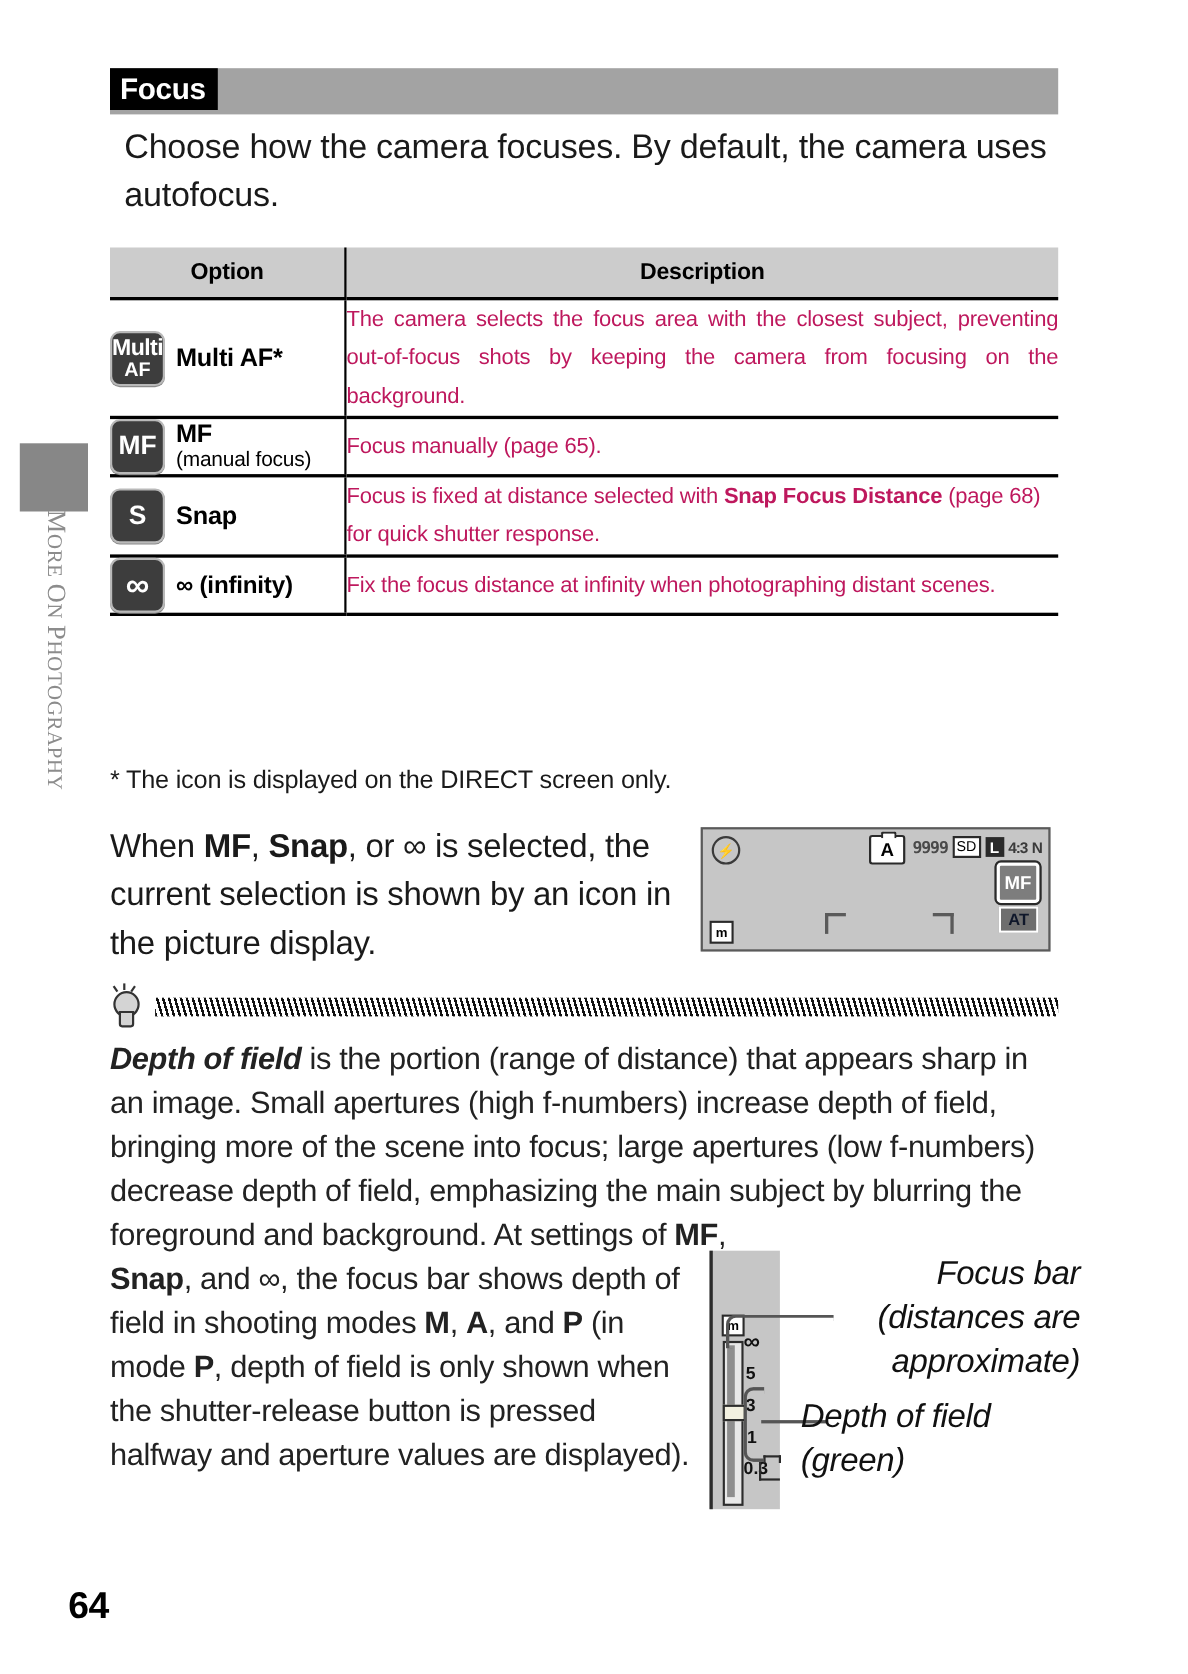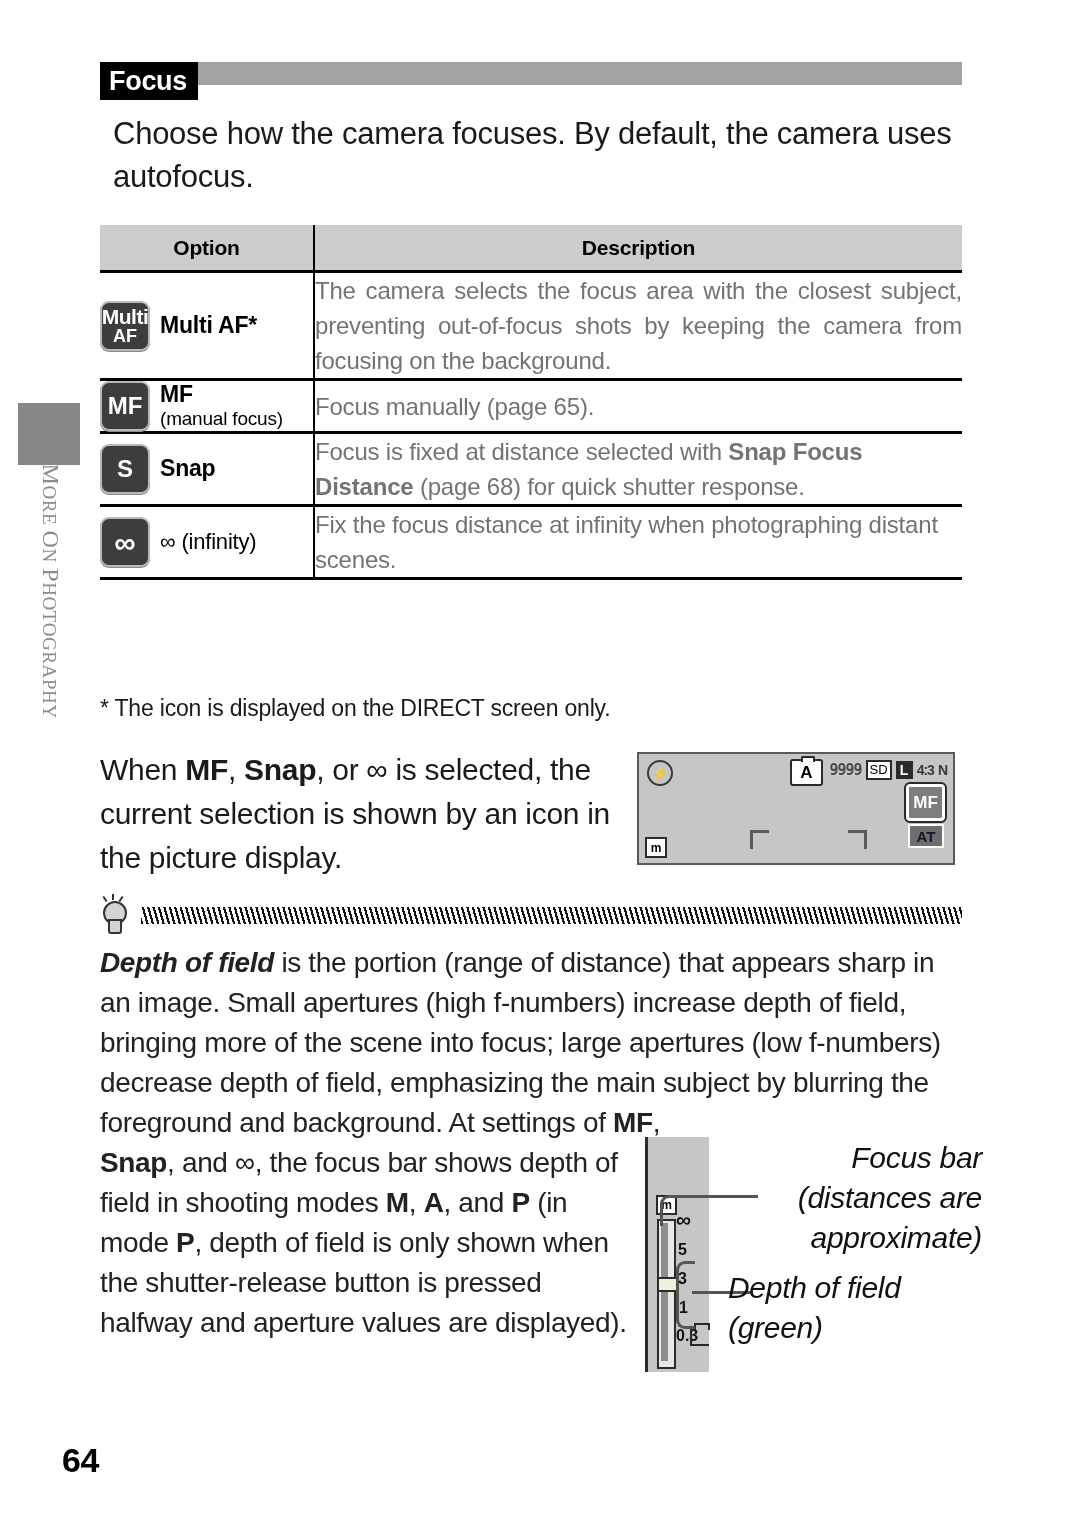--- a/index.html
+++ b/index.html
@@ -40,21 +40,21 @@
     white-space: nowrap;
   }
   .side-label .cap { font-size: 24px; }
 
   
   .section-bar {
     position: absolute;
     left: 100px;
     top: 62px;
     width: 862px;
-    height: 23px;
+    height: 42px;
     background: #a3a3a3;
   }
   .section-bar .tag {
     position: absolute;
     left: 0;
     top: 0;
     height: 38px;
     background: #000000;
     color: #ffffff;
     font-weight: bold;
@@ -100,38 +100,38 @@
   }
   .tbl thead th.sep { border-left: 2px solid #000; }
   .col-opt { width: 213px; }
   .row-line td { border-bottom: 3px solid #000; }
   .cell-opt {
     border-right: 2px solid #000;
     padding: 9px 6px 9px 8px;
   }
   .cell-desc {
     padding: 9px 4px 9px 18px;
-    font-size: 24px;
+    font-size: 20px;
     line-height: 35px;
     letter-spacing: -0.2px;
-    color: #737373;
+    color: #be185d;
   }
   .cell-desc.just { text-align: justify; text-align-last: left; }
   .opt-inner {
     display: flex;
     align-items: center;
     gap: 10px;
   }
   .opt-names { line-height: 1.12; }
   .opt-title {
     font-size: 23px;
     font-weight: bold;
     letter-spacing: -0.2px;
   }
-  .opt-title.reg { font-weight: normal; font-size: 22px; }
+  .opt-title.reg { font-weight: bold; font-size: 22px; }
   .opt-sub {
     font-size: 19px;
     letter-spacing: -0.2px;
   }
 
   
   .btn-ico {
     flex: 0 0 auto;
     width: 46px;
     height: 46px;

